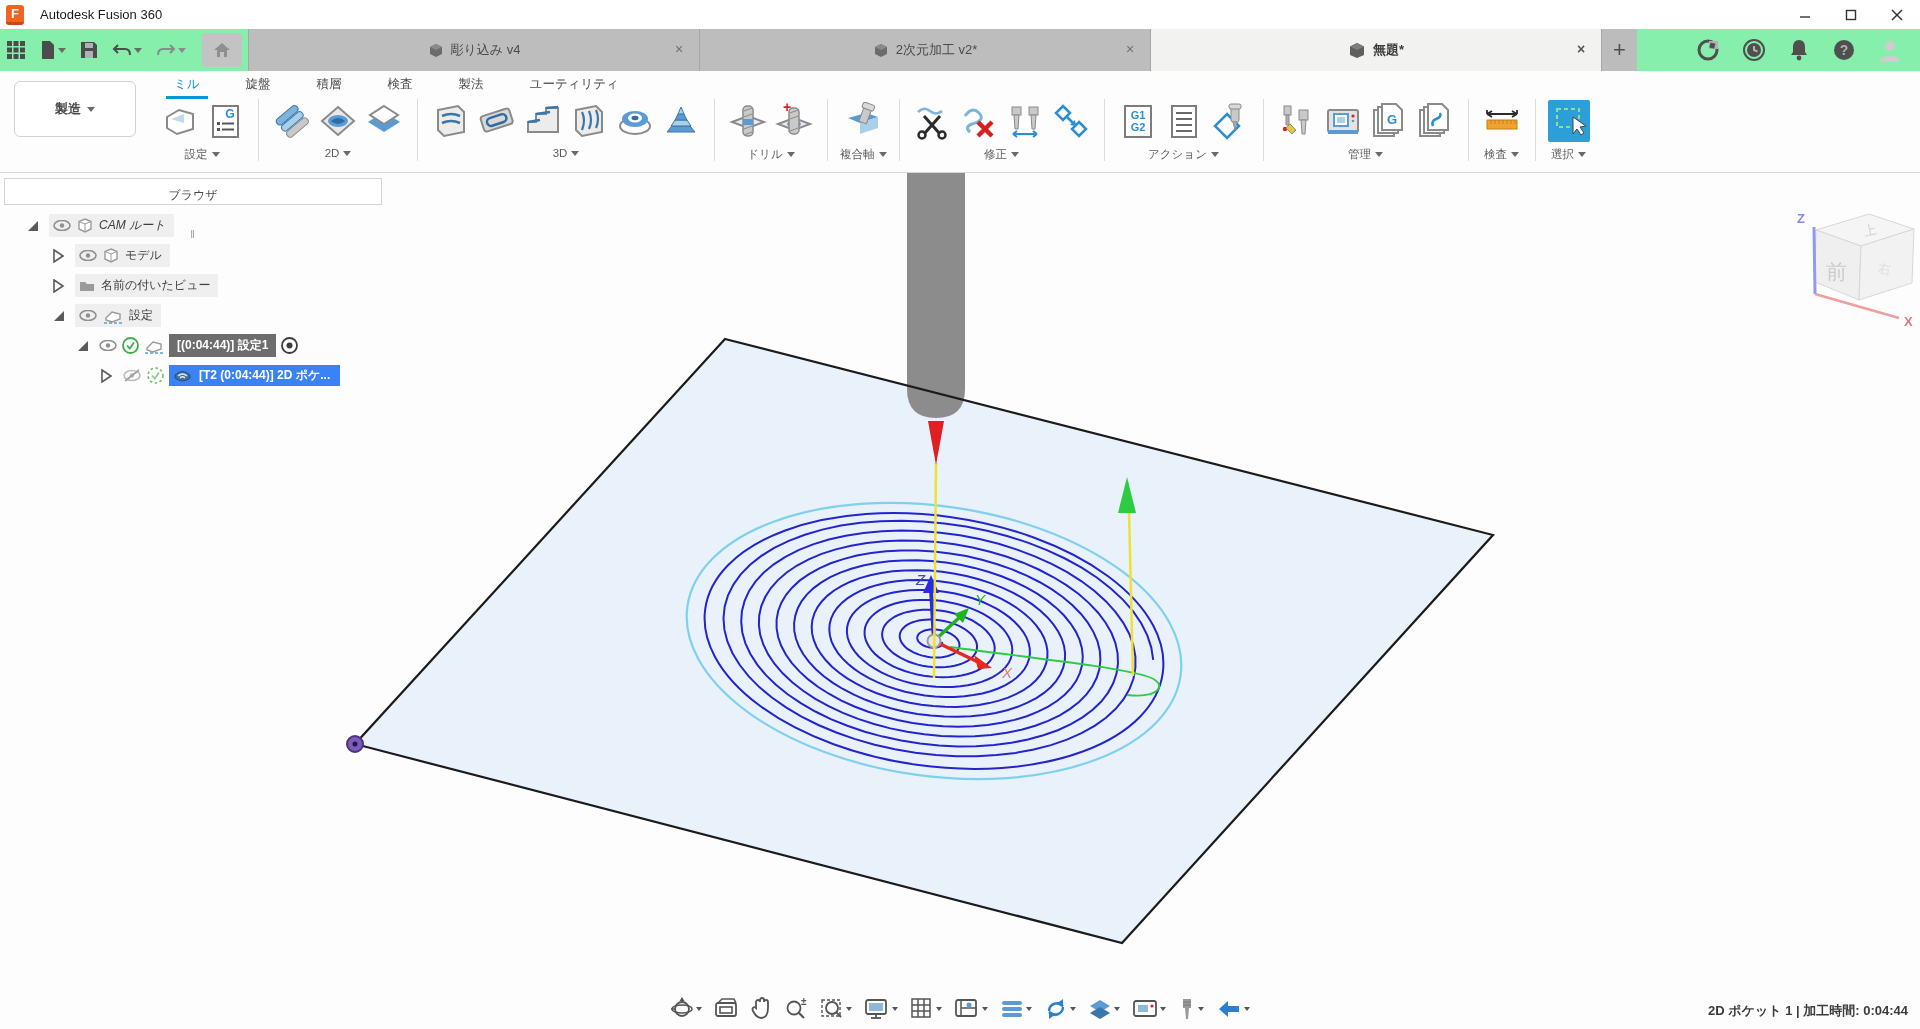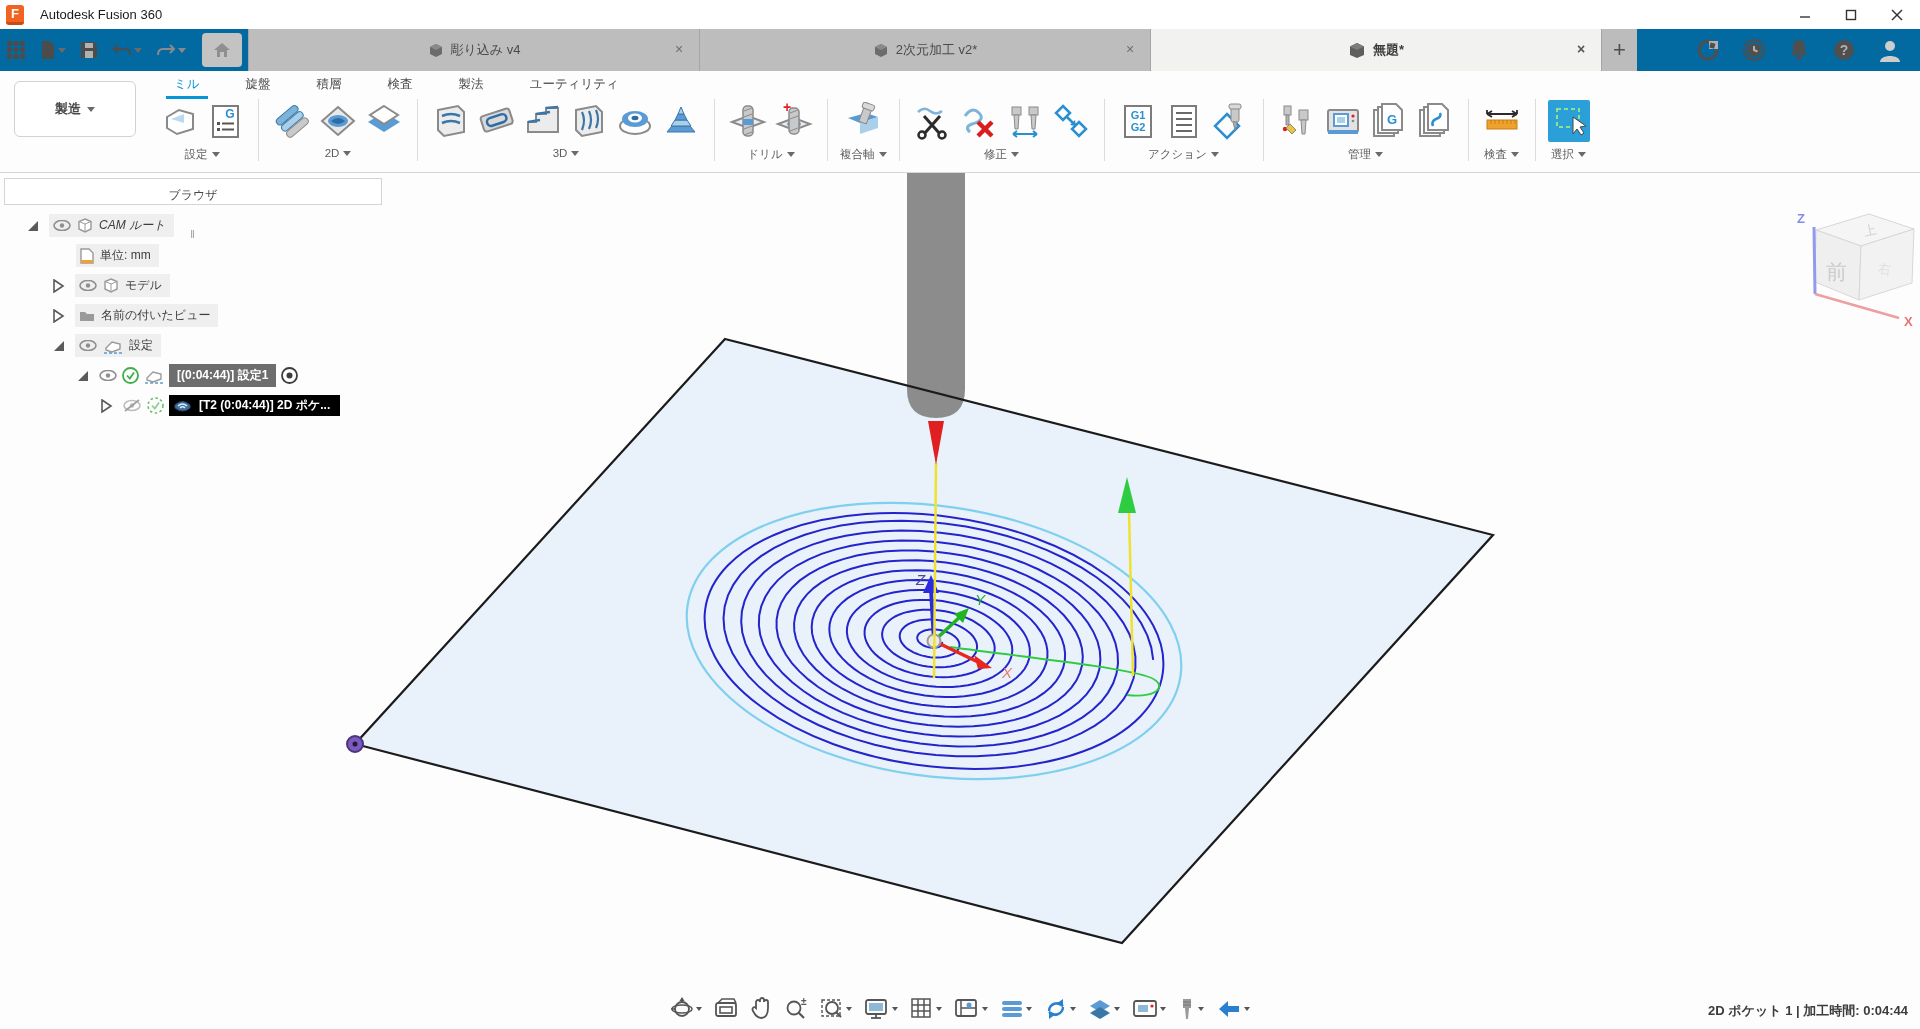--- a/index.html
+++ b/index.html
@@ -11,21 +11,21 @@
   .titlebar { height:29px; background:#ffffff; display:flex; align-items:center; padding-left:6px; }
   .fusion-logo { width:18px; height:20px; background:#f26322; border-radius:3px; color:#fff;
     font-weight:bold; font-size:13px; display:flex; align-items:center; justify-content:center;
     border-bottom:3px solid #c94a16; }
   .titlebar .apptitle { font-size:13px; color:#1a1a1a; margin-left:16px; }
   .win-controls { margin-left:auto; display:flex; }
   .win-btn { width:46px; height:29px; display:flex; align-items:center; justify-content:center; }
   .win-btn svg { stroke:#333; }
 
   
-  .tabbar { height:42px; background:#0369a1; display:flex; align-items:stretch; }
+  .tabbar { height:42px; background:#86efac; display:flex; align-items:stretch; }
   .qat { display:flex; align-items:center; padding:0 6px; gap:14px; }
   .qat .qbtn { display:flex; align-items:center; gap:2px; }
   .qat svg { display:block; }
   .home-btn { width:40px; height:34px; background:#c3c3c3; border-radius:4px;
     display:flex; align-items:center; justify-content:center; margin-left:2px; }
   .doc-tab { width:451px; display:flex; align-items:center; justify-content:center;
     background:#bdbdbd; border-left:1px solid #a6a6a6; position:relative; color:#4b4b4b; font-size:13px; }
   .doc-tab.active { background:#f2f2f1; color:#3c3c3c;font-weight:bold; }
   .doc-tab .tab-close { position:absolute; right:12px; top:12px; width:16px; height:16px;
     color:#6e6e6e; font-size:14px; line-height:16px; text-align:center; }
@@ -61,21 +61,21 @@
   
   .browser { position:absolute; left:4px; top:5px; width:378px; z-index:5; }
   .browser-header { height:27px; background:#fff; border:1px solid #d4d4d4; display:flex;
     align-items:center; padding:0 8px; gap:8px; font-size:12px; color:#474747;flex-direction:column; }
   .browser-header .spacer { flex:1; }
   .grip { color:#9a9a9a; font-size:11px; letter-spacing:1px; }
   .tree { padding-top:8px; font-size:12px; color:#3d3d3d; }
   .trow { display:flex; align-items:center; height:25px; margin-bottom:5px; gap:5px; }
   .chip { background:#efefef; padding:3px 8px 3px 4px; display:flex; align-items:center; gap:6px; }
   .chip-dark { background:#6d6d6d; color:#fff; font-weight:bold; padding:3px 8px; }
-  .chip-blue { background:#000000; color:#fff; font-weight:bold; padding:2px 10px 2px 4px;
+  .chip-blue { background:#3b82f6; color:#fff; font-weight:bold; padding:2px 10px 2px 4px;
     display:flex; align-items:center; gap:7px; }
   .tico { display:flex; align-items:center; justify-content:center; width:18px; }
 
   
   .navbar { position:absolute; left:50%; transform:translateX(-50%); bottom:6px; z-index:5;
     display:flex; align-items:center; gap:6px; }
   .navbtn { display:flex; align-items:center; gap:2px; padding:2px 3px; }
   .navbtn svg { display:block; }
   .ncaret { width:0; height:0; border-left:3.5px solid transparent; border-right:3.5px solid transparent;
     border-top:4.5px solid #555; }
@@ -634,29 +634,20 @@
                 <circle cx="9" cy="5.5" r="2.2" fill="#8f8f8f"></circle>
               </svg>
             <svg width="16" height="16">
                 <path d="M8 1 L14 3.5 V11 L8 14 L2 11 V3.5 Z" fill="#fff" stroke="#9a9a9a" stroke-width="1.4"></path>
                 <path d="M2 3.5 L8 6 L14 3.5 M8 6 V14" stroke="#9a9a9a" fill="none"></path>
               </svg>
             <span>CAM ルート</span>
           </div>
         </div>
 
-        <div class="trow" style="padding-left:72px;">
-          <div class="chip">
-            <svg width="14" height="16">
-                <path d="M1 1 H9 L13 5 V15 H1 Z" fill="#fff" stroke="#9a9a9a" stroke-width="1.4"></path>
-                <rect x="1" y="12" width="12" height="3" fill="#f0a22e"></rect>
-              </svg>
-            <span>単位: mm</span>
-          </div>
-        </div>
 
         <div class="trow" style="padding-left:48px;">
           <svg class="tico" width="12" height="14">
               <polygon points="2,1 11,7 2,13" fill="none" stroke="#5a5a5a" stroke-width="1.6"></polygon>
             </svg>
           <div class="chip">
             <svg width="18" height="11">
                 <ellipse cx="9" cy="5.5" rx="8" ry="5" fill="none" stroke="#8f8f8f" stroke-width="1.6"></ellipse>
                 <circle cx="9" cy="5.5" r="2.2" fill="#8f8f8f"></circle>
               </svg>

